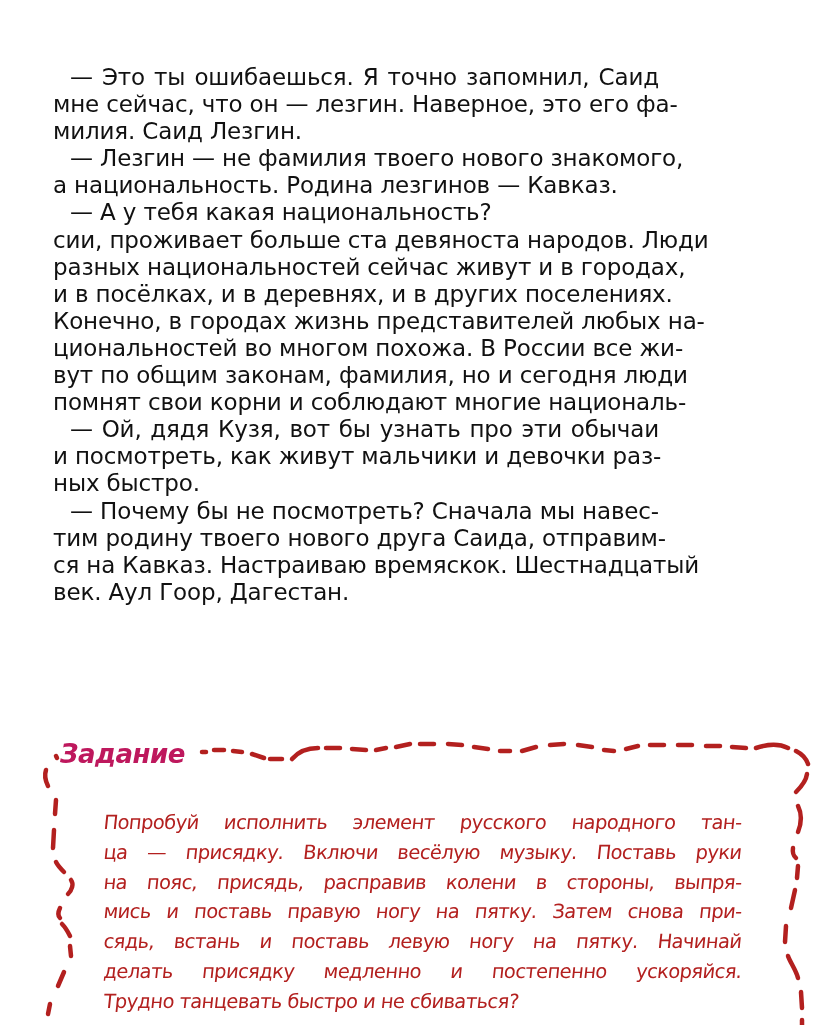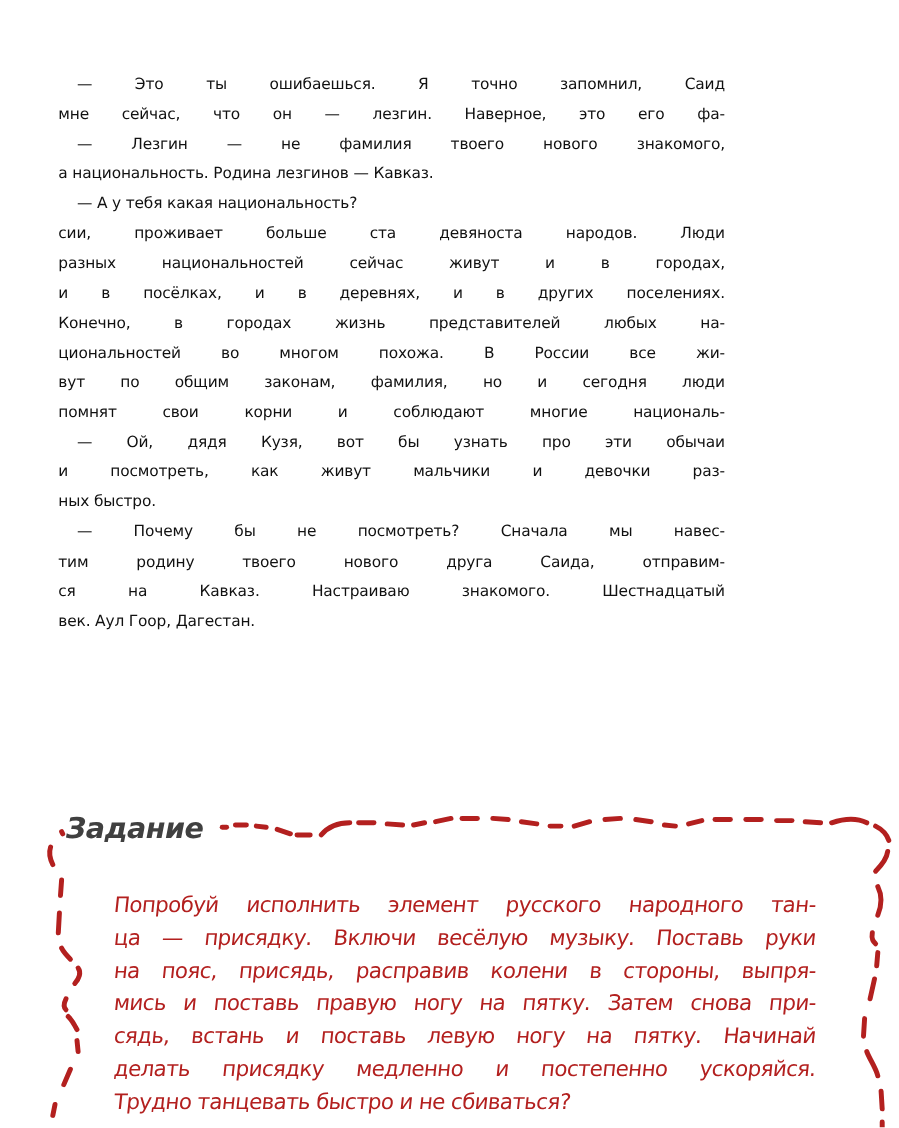--- a/index.html
+++ b/index.html
@@ -23,21 +23,21 @@
     .body-text {
       position: absolute;
       left: 53px;
       top: 64px;
       width: 606px;
     }
     .line {
       display: block;
       height: 27.1px;
       line-height: 27.1px;
-      font-size: 14px;
+      font-size: 23px;
       white-space: nowrap;
       text-align: justify;
       text-align-last: justify;
       letter-spacing: -0.15px;
     }
     .line.last {
       text-align-last: left;
     }
     .line.indent {
       padding-left: 17px;
@@ -57,21 +57,21 @@
       height: 295px;
     }
     .task-title {
       position: absolute;
       left: 30px;
       top: 8px;
       font-family: "DejaVu Sans", "Liberation Sans", sans-serif;
       font-weight: bold;
       font-style: italic;
       font-size: 26px;
-      color: #404040;
+      color: #be185d;
       letter-spacing: -0.5px;
       line-height: 32px;
       background: #ffffff;
       padding-right: 4px;
     }
     .task-text {
       position: absolute;
       left: 72px;
       top: 78px;
       width: 638px;
@@ -95,36 +95,37 @@
     }
   </style>
 </head>
 <body>
 
 <div class="page">
 
   <div class="body-text">
     <span class="line indent">— Это ты ошибаешься. Я точно запомнил, Саид</span>
     <span class="line">мне сейчас, что он — лезгин. Наверное, это его фа-</span>
+    <span class="line last">милия. Саид Лезгин.</span>
     <span class="line indent">— Лезгин — не фамилия твоего нового знакомого,</span>
     <span class="line last">а национальность. Родина лезгинов — Кавказ.</span>
     <span class="line indent last">— А у тебя какая национальность?</span>
     <span class="line">сии, проживает больше ста девяноста народов. Люди</span>
     <span class="line">разных национальностей сейчас живут и в городах,</span>
     <span class="line">и в посёлках, и в деревнях, и в других поселениях.</span>
     <span class="line">Конечно, в городах жизнь представителей любых на-</span>
     <span class="line">циональностей во многом похожа. В России все жи-</span>
     <span class="line">вут по общим законам, фамилия, но и сегодня люди</span>
     <span class="line">помнят свои корни и соблюдают многие националь-</span>
     <span class="line indent">— Ой, дядя Кузя, вот бы узнать про эти обычаи</span>
     <span class="line">и посмотреть, как живут мальчики и девочки раз-</span>
     <span class="line last">ных быстро.</span>
     <span class="line indent">— Почему бы не посмотреть? Сначала мы навес-</span>
     <span class="line">тим родину твоего нового друга Саида, отправим-</span>
-    <span class="line">ся на Кавказ. Настраиваю знакомого. Шестнадцатый</span>
+    <span class="line">ся на Кавказ. Настраиваю времяскок. Шестнадцатый</span>
     <span class="line last">век. Аул Гоор, Дагестан.</span>
   </div>
 
   <div class="task">
     <svg class="task-border" width="787" height="295" viewBox="0 0 787 295">
       <g fill="none" stroke="#b3201f" stroke-width="4.5" stroke-linecap="round">
 
         <path d="M172 22 L176 22"></path>
         <path d="M184 20 L194 20"></path>
         <path d="M203 21 L212 22"></path>

